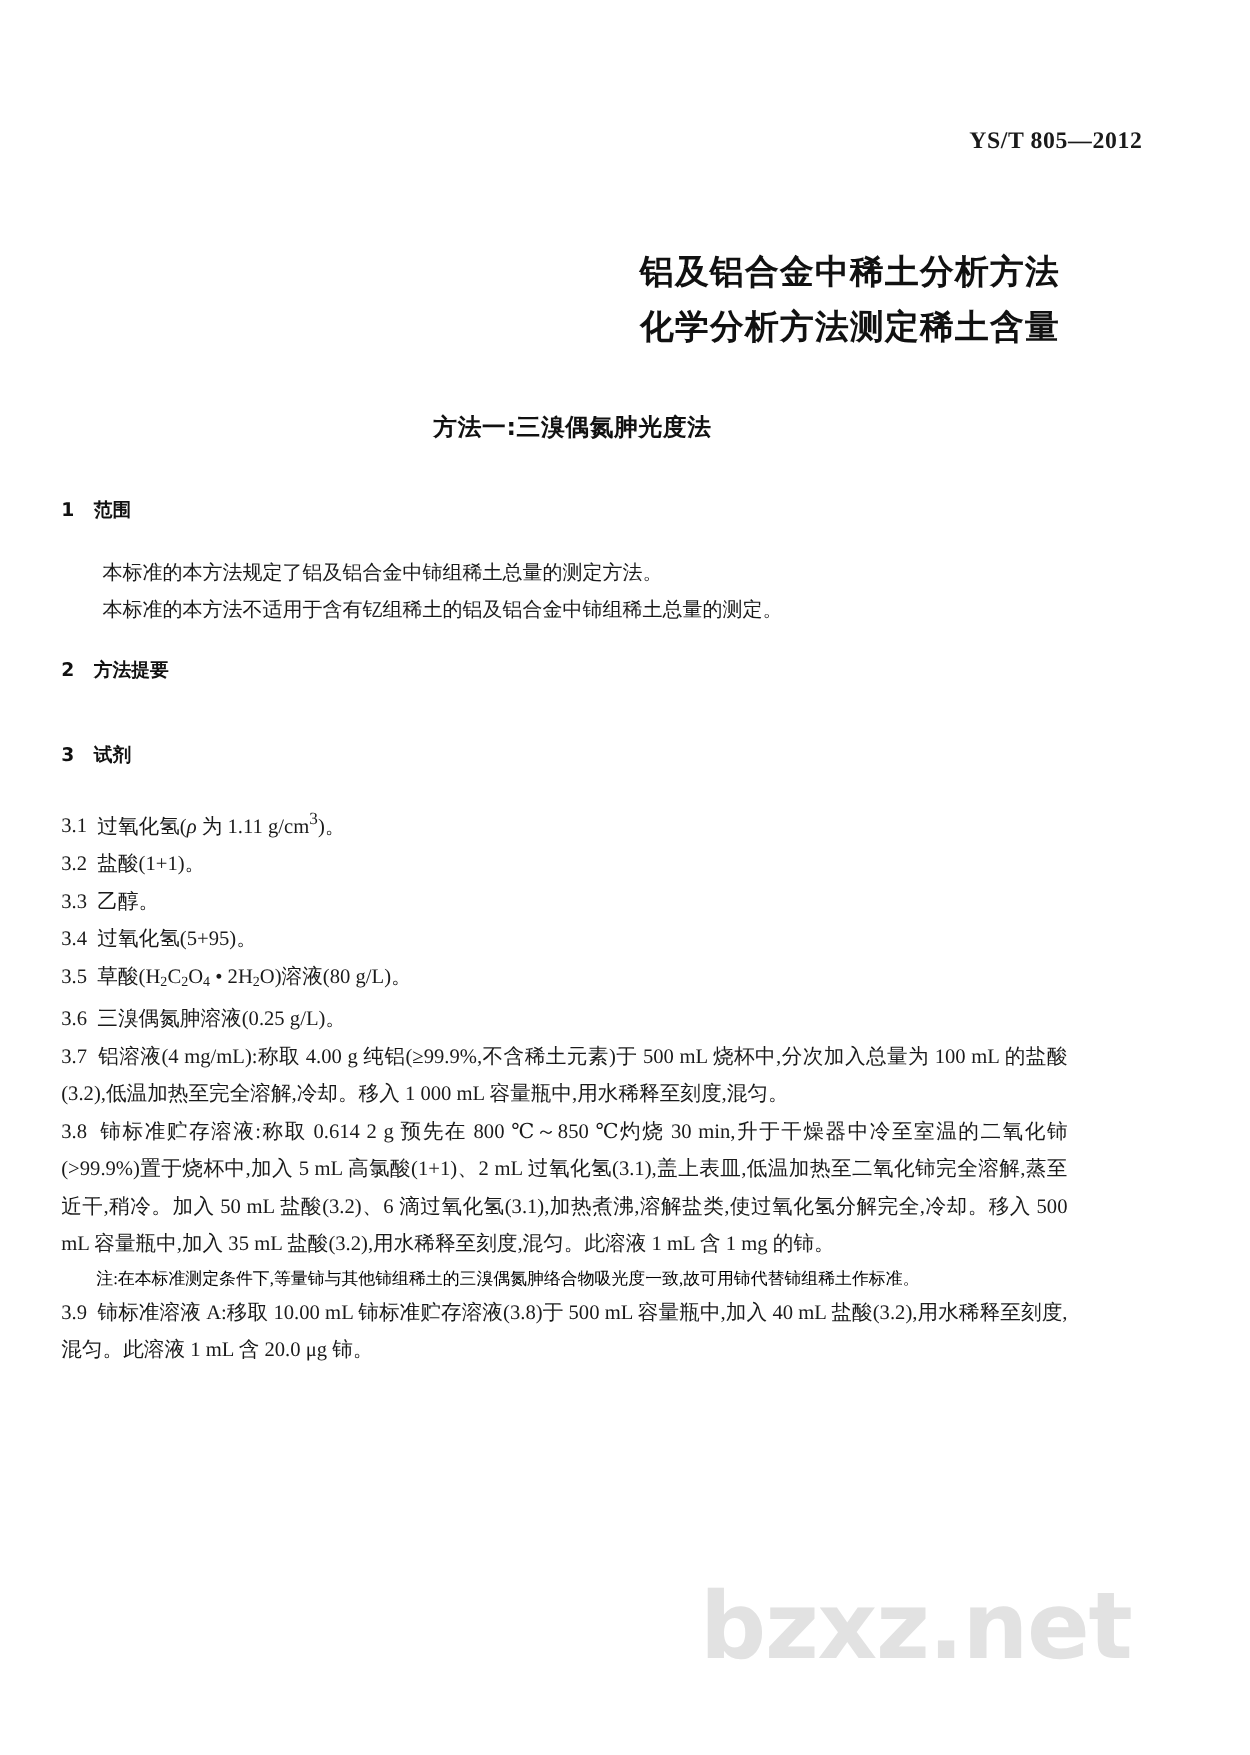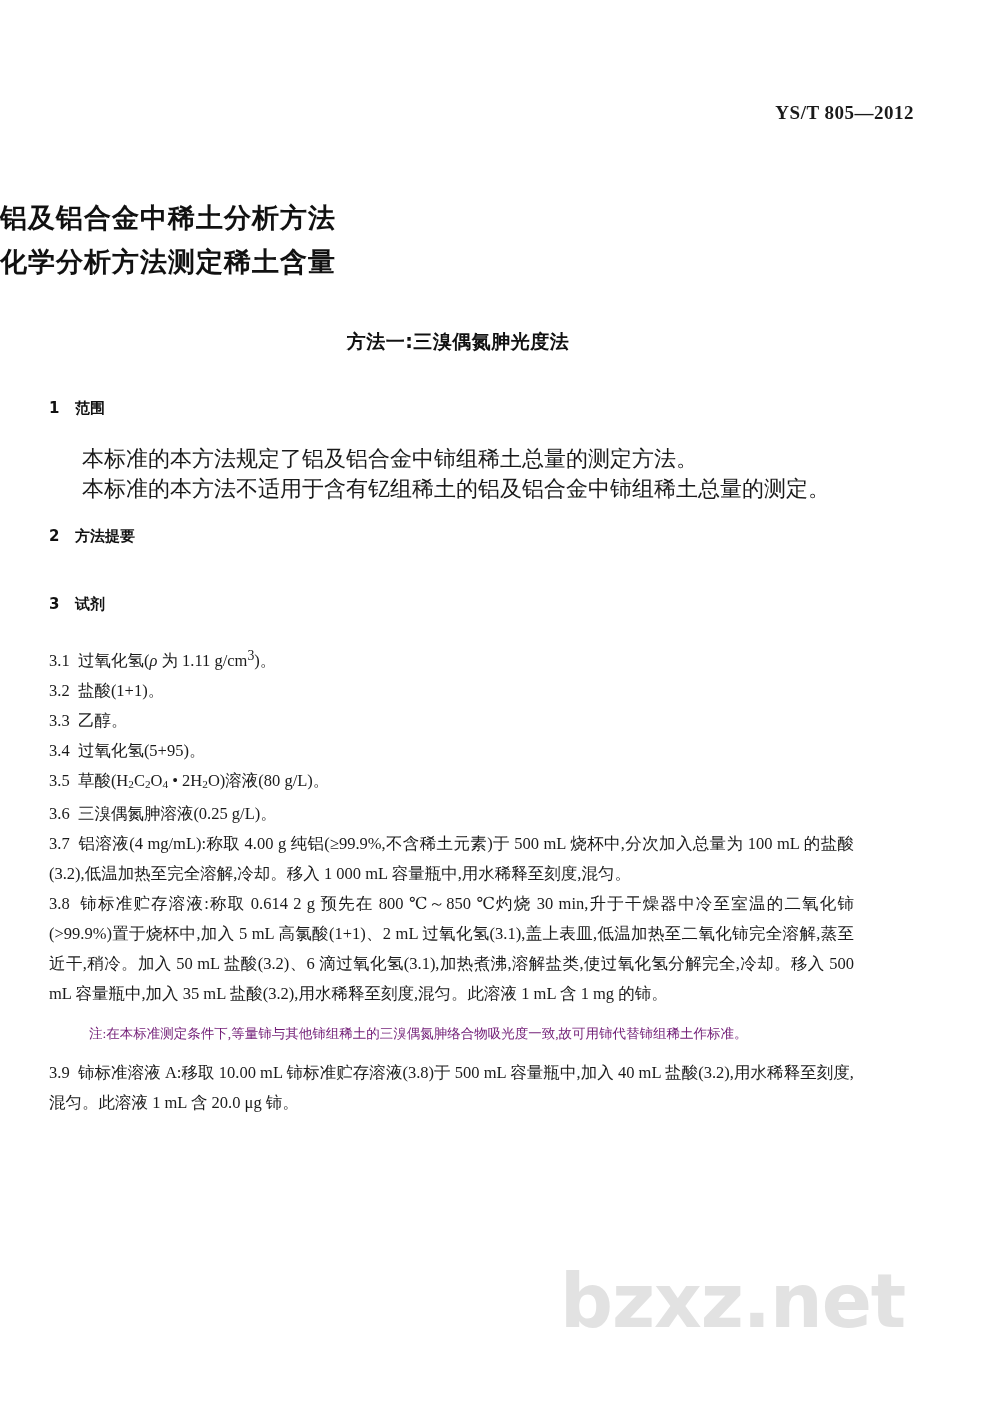--- a/index.html
+++ b/index.html
@@ -48,21 +48,21 @@
     font-weight: bold;
     letter-spacing: 0.5px;
     white-space: nowrap;
   }
   
   .title-block {
     position: absolute;
     top: 196px;
     left: 0;
     width: 848px;
-    text-align: left;
+    text-align: right;
   }
   .title-line {
     font-family: "DejaVu Sans", "Liberation Sans", sans-serif;
     font-size: 27px;
     font-weight: bold;
     letter-spacing: 1px;
     line-height: 44px;
     color: #111;
   }
   .subtitle {
@@ -91,21 +91,21 @@
     color: #111;
     margin: 0;
     line-height: 20px;
   }
   .sec-head .num {
     display: inline-block;
     min-width: 26px;
   }
   .para {
     font-family: "Liberation Serif", "DejaVu Serif", serif;
-    font-size: 22px;
+    font-size: 16px;
     line-height: 30px;
     margin: 0;
     text-align: justify;
     text-justify: inter-character;
     color: #1a1a1a;
   }
   .indent {
     text-indent: 33px;
   }
   .item {
@@ -114,25 +114,25 @@
     line-height: 30px;
     margin: 0;
     text-align: justify;
     text-justify: inter-character;
     color: #1a1a1a;
   }
   .note {
     font-family: "Liberation Serif", "DejaVu Serif", serif;
     font-size: 13.5px;
     line-height: 25px;
-    margin: 12px;
+    margin: 0;
     padding-left: 48px;
     text-indent: -20px;
     text-align: justify;
-    color: #701a75;
+    color: #000000;
   }
   .gap-sec { height: 22px; }
   .gap-head { height: 26px; }
   sub { font-size: 0.68em; vertical-align: -0.22em; }
   .nb { white-space: nowrap; }
 </style>
 </head>
 <body>
 
 <div class="page">

